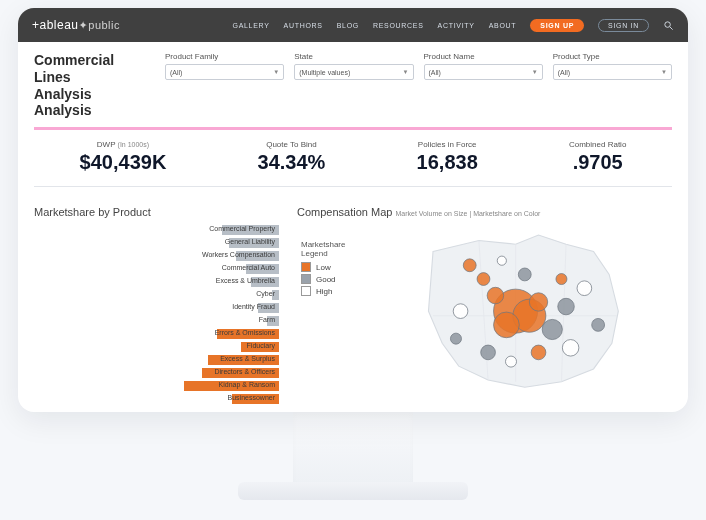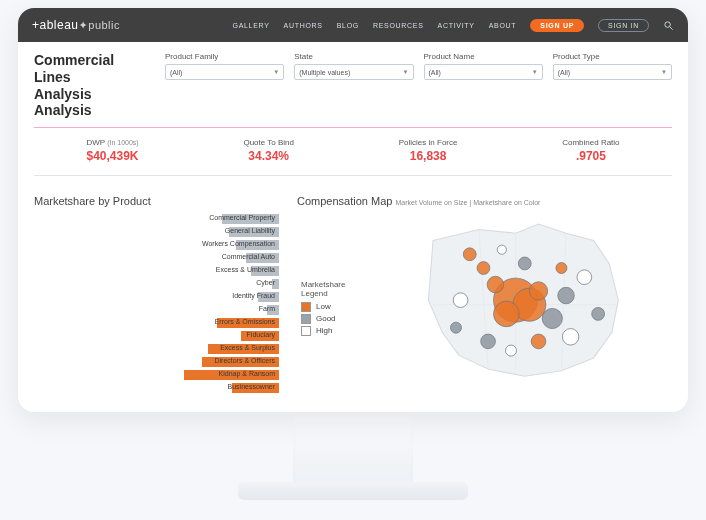--- a/index.html
+++ b/index.html
@@ -55,40 +55,40 @@
   .signin {
     border:1px solid #7a8a9a; padding:2px 9px; border-radius:10px;
     font-size:7px;
   }
   .search-icon svg { width:11px; height:11px; display:block; }
 
   
   .content { padding: 10px 16px 0 16px; }
   .titlebar {
     display:flex; align-items:flex-start; gap:16px;
-    border-bottom:1px solid #f9a8d4; padding-bottom:8px;
+    border-bottom:3px solid #f9a8d4; padding-bottom:8px;
   }
   .dash-title { font-size: 14px; font-weight:700; color:#2d2d2d; line-height:1.2; width:115px;}
   .filter { flex:1; }
   .filter-label { font-size:8px; color:#555; margin-bottom:3px; }
   .filter-select {
     display:flex; justify-content:space-between; align-items:center;
     border:1px solid #c9ced6; height:16px; font-size:7px; color:#555;
     padding:0 4px; background:#fff; border-radius:2px;
   }
   .filter-select .caret { font-size:6px; color:#888; }
 
   .kpis {
     display:flex; justify-content:space-around;
     padding:10px 0 12px 0; border-bottom:1px solid #e2e5ea;
   }
   .kpi { text-align:center; }
   .kpi-label { font-size:8px; color:#555; }
   .kpi-sub { font-size:7px; color:#888; }
-  .kpi-value { font-size:12px; font-weight:700; color:#ef4444; margin-top:2px;}
+  .kpi-value { font-size:20px; font-weight:700; color:#0f172a; margin-top:2px;}
 
   .row2 { display:flex; gap:18px; margin-top:19px; }
   .panel-left { width: 245px; }
   .panel-right { flex:1; position:relative; }
   .panel-title { font-size:11px; color:#444; font-weight:500; margin-bottom:6px;}
   .panel-sub { font-size:7px; color:#888; font-weight:400;}
 
   .bars { width:100%; }
   .bar-row { display:flex; align-items:center; height:13px; }
   .bar-label {
@@ -259,21 +259,21 @@
               <div class="bar-label" style="position: absolute; right: 0px; top: 1px; z-index: 2;">Businessowner</div>
             </div>
           </div>
       </div>
       <div class="panel-right">
         <div class="panel-title">
           <span>Compensation Map</span>
           <span class="panel-sub">Market Volume on Size | Marketshare on Color</span>
         </div>
 
-        <div style="display:flex; gap:20px;align-items:center;">
+        <div style="display:flex; gap:20px;">
           <div class="legend">
             <div class="legend-title">Marketshare Legend</div>
             <div id="legend-items">
                 <div class="legend-item">
                   <span class="swatch" style="background:#e77428"></span>
                   <span>Low</span>
                 </div>
                 <div class="legend-item">
                   <span class="swatch" style="background:#9aa2ab"></span>
                   <span>Good</span>

